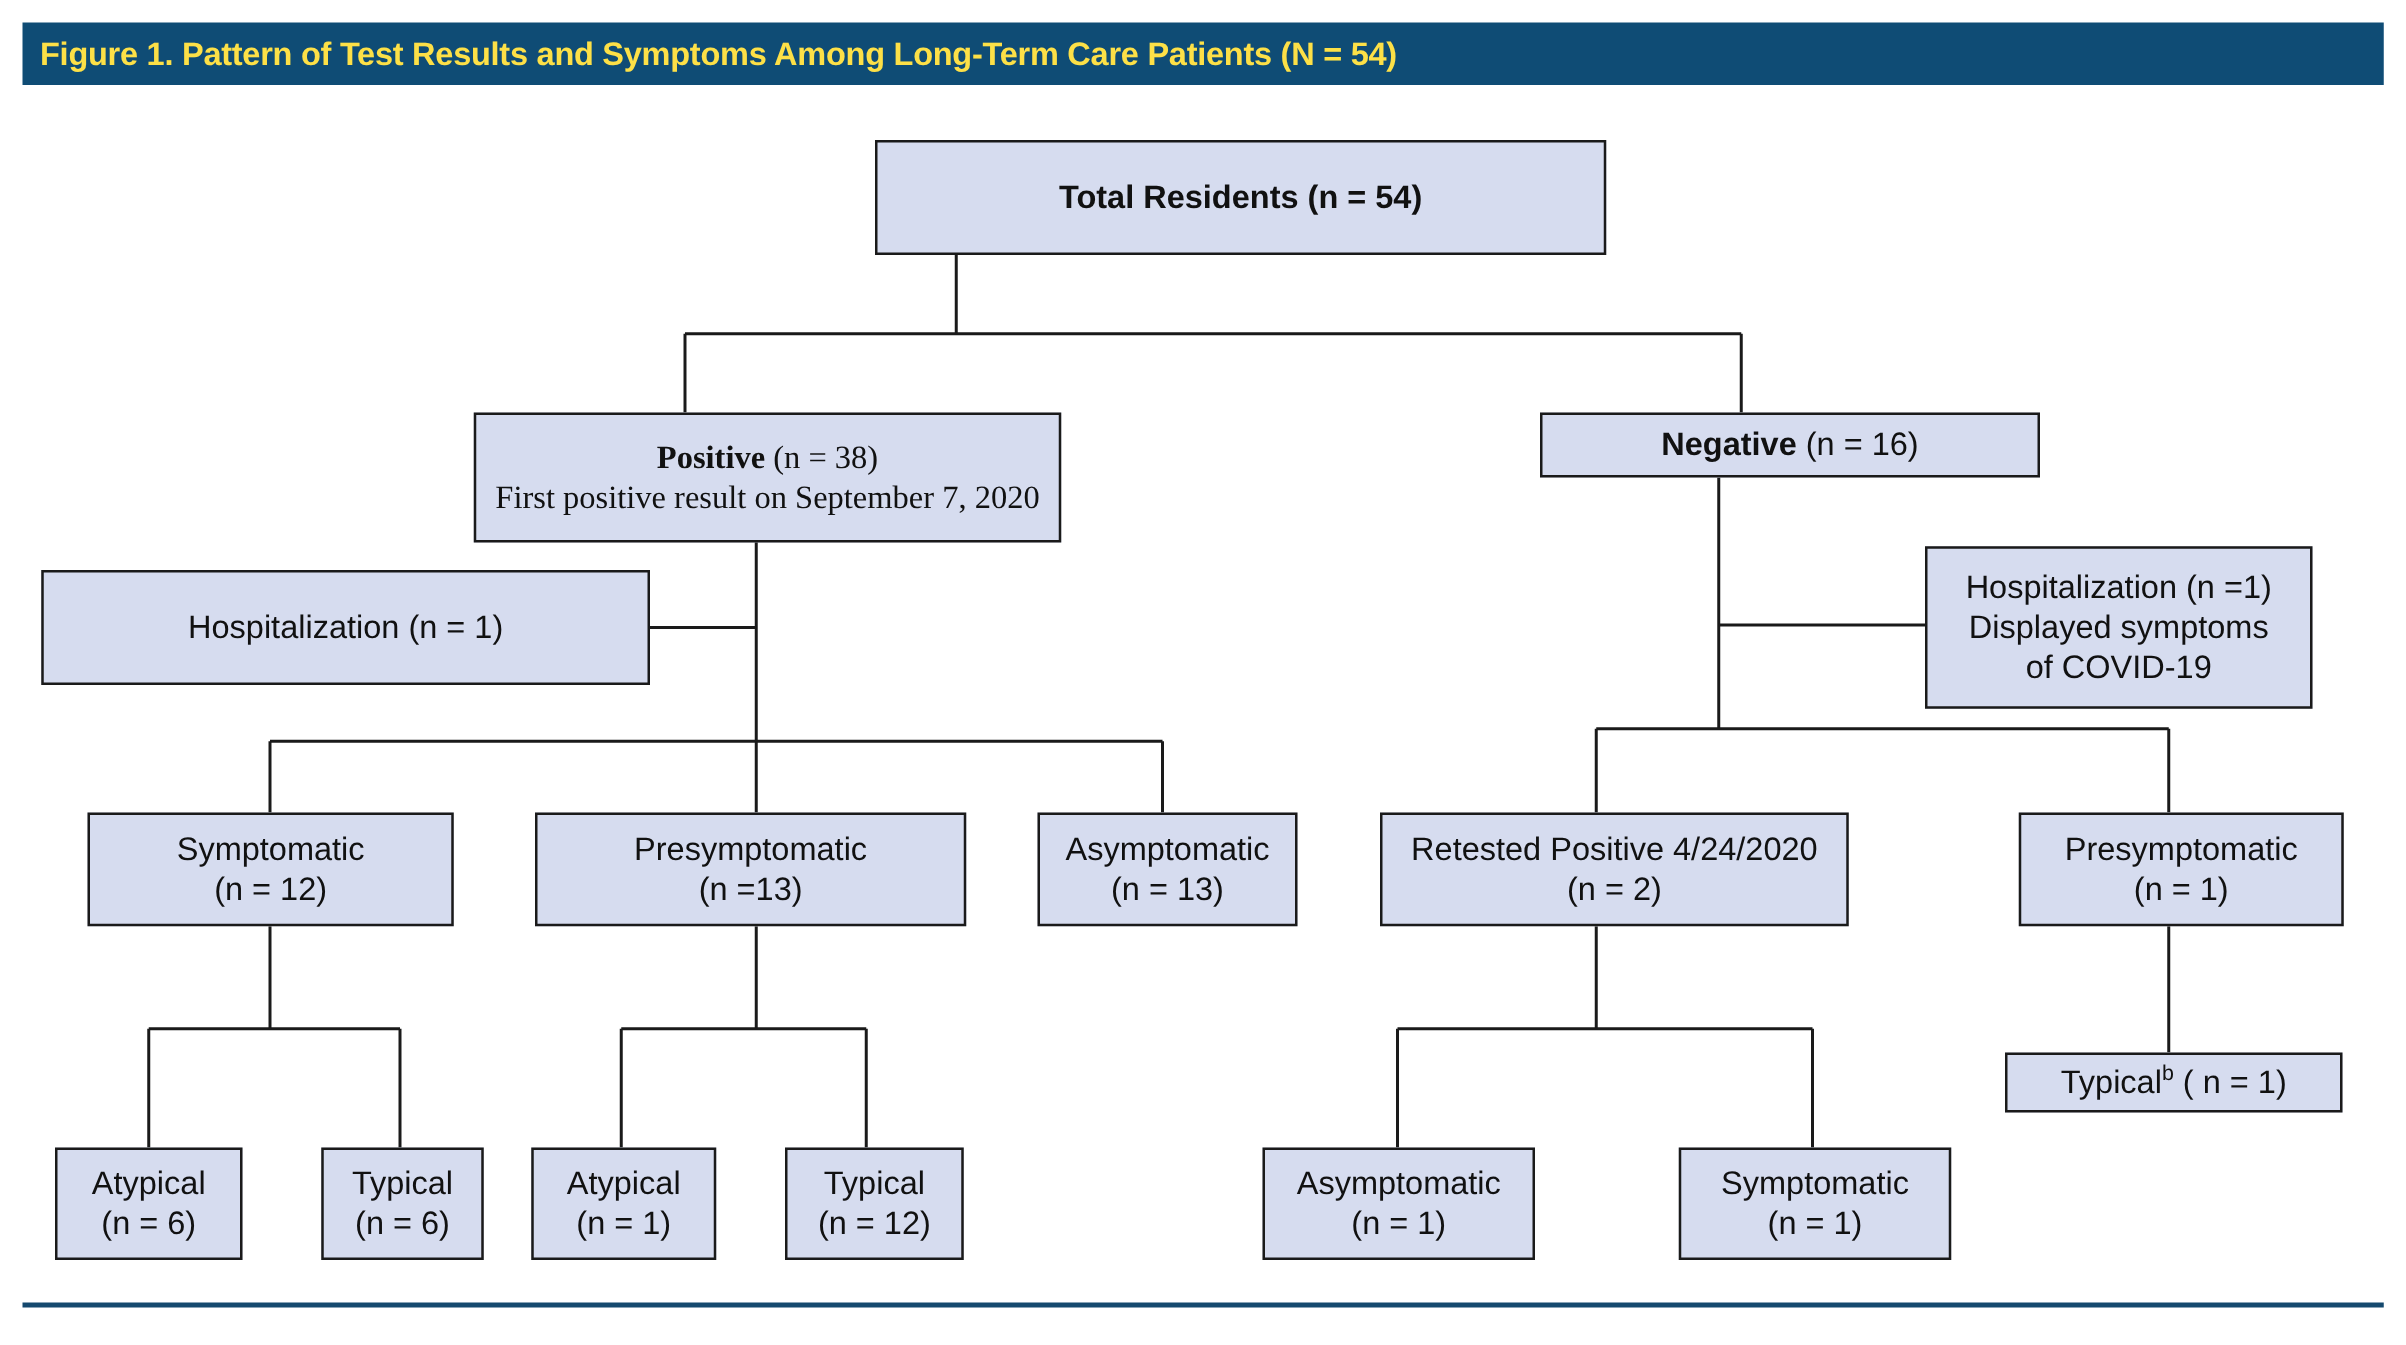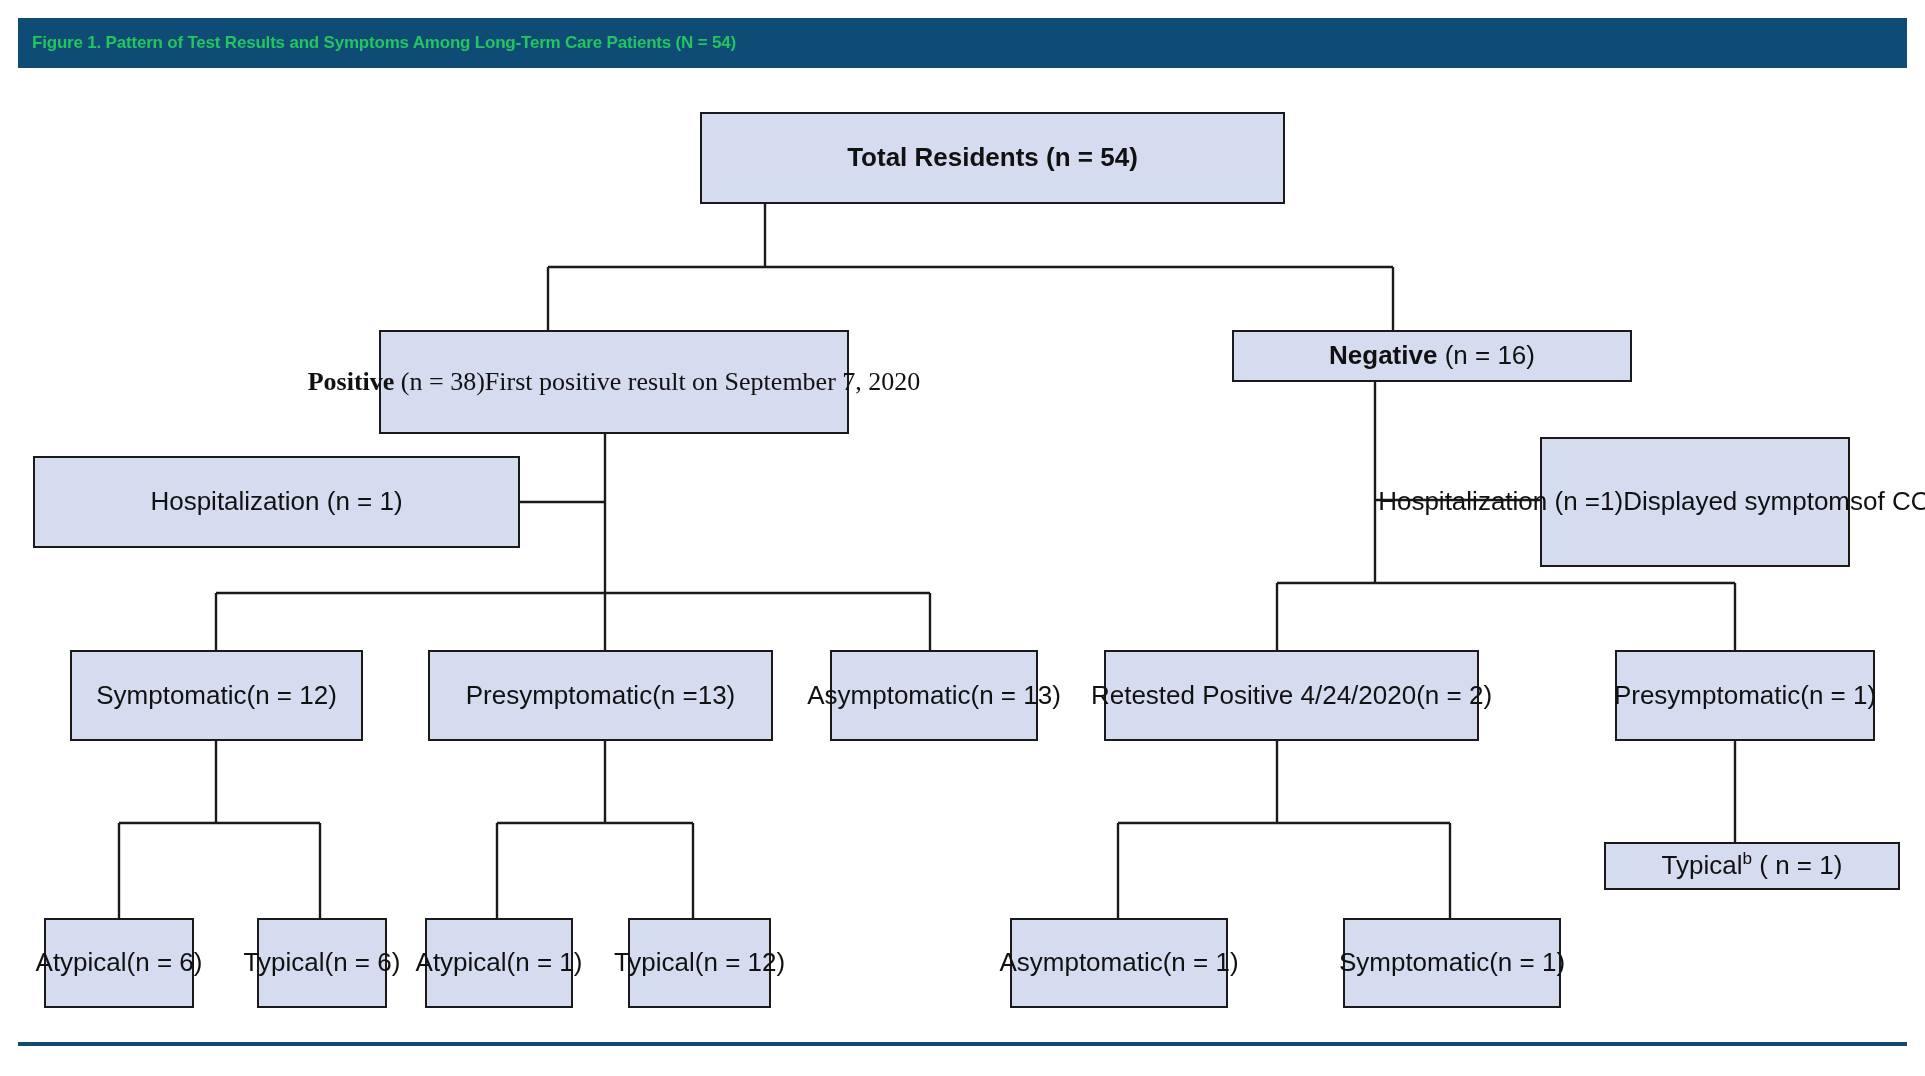--- a/index.html
+++ b/index.html
@@ -13,22 +13,22 @@
 
   
   .banner{
     position:absolute;
     left:18px; top:18px;
     width:1889px; height:50px;
     background:#0f4c75;
     display:flex; align-items:center;
   }
   .banner-title{
-    color:#22c55e;
-    font-size:17px;
+    color:#fde047;
+    font-size:26px;
     font-weight:bold;
     letter-spacing:-0.2px;
     padding-left:14px;
     white-space:nowrap;
   }
 
   
   .bottom-rule{
     position:absolute;
     left:18px; top:1042px;
@@ -44,21 +44,21 @@
   }
   svg.links line{ stroke:#1a1a1a; stroke-width:2.4; }
 
   
   .node{
     position:absolute;
     box-sizing:border-box;
     background:#d6dcef;
     border:2.4px solid #1a1a1a;
     display:flex;
-    flex-direction:row;
+    flex-direction:column;
     align-items:center;
     justify-content:center;
     color:#111111;
     text-align:center;
     line-height:1.22;
   }
   .node .ln{ display:block; white-space:nowrap; }
   .node .ln.b{ font-weight:bold; }
   .f26{ font-size:26px; }
   sup{ font-size:0.66em; vertical-align:super; line-height:0; }
@@ -151,21 +151,21 @@
   <div class="node f26" style="left:1104px; top:650px; width:375px; height:91px;">
     <span class="ln">Retested Positive 4/24/2020</span>
     <span class="ln">(n = 2)</span>
   </div>
 
   <div class="node f26" style="left:1615px; top:650px; width:260px; height:91px;">
     <span class="ln">Presymptomatic</span>
     <span class="ln">(n = 1)</span>
   </div>
 
-  <div class="node f26" style="left:1604px; top:842px; width:296px; height:48px;">
+  <div class="node f26" style="left:1604px; top:842px; width:270px; height:48px;">
     <span class="ln"><span>Typical</span><sup>b</sup><span> ( n = 1)</span></span>
   </div>
 
   <div class="node f26" style="left:44px; top:918px; width:150px; height:90px;">
     <span class="ln">Atypical</span>
     <span class="ln">(n = 6)</span>
   </div>
 
   <div class="node f26" style="left:257px; top:918px; width:130px; height:90px;">
     <span class="ln">Typical</span>

